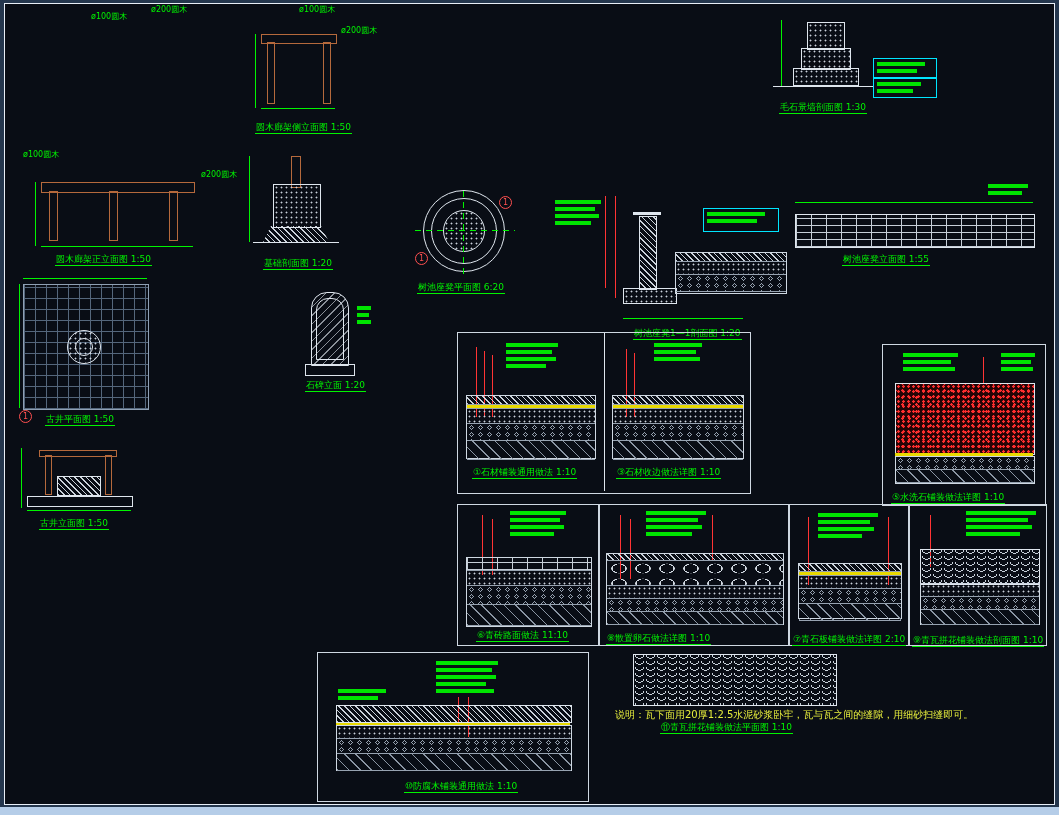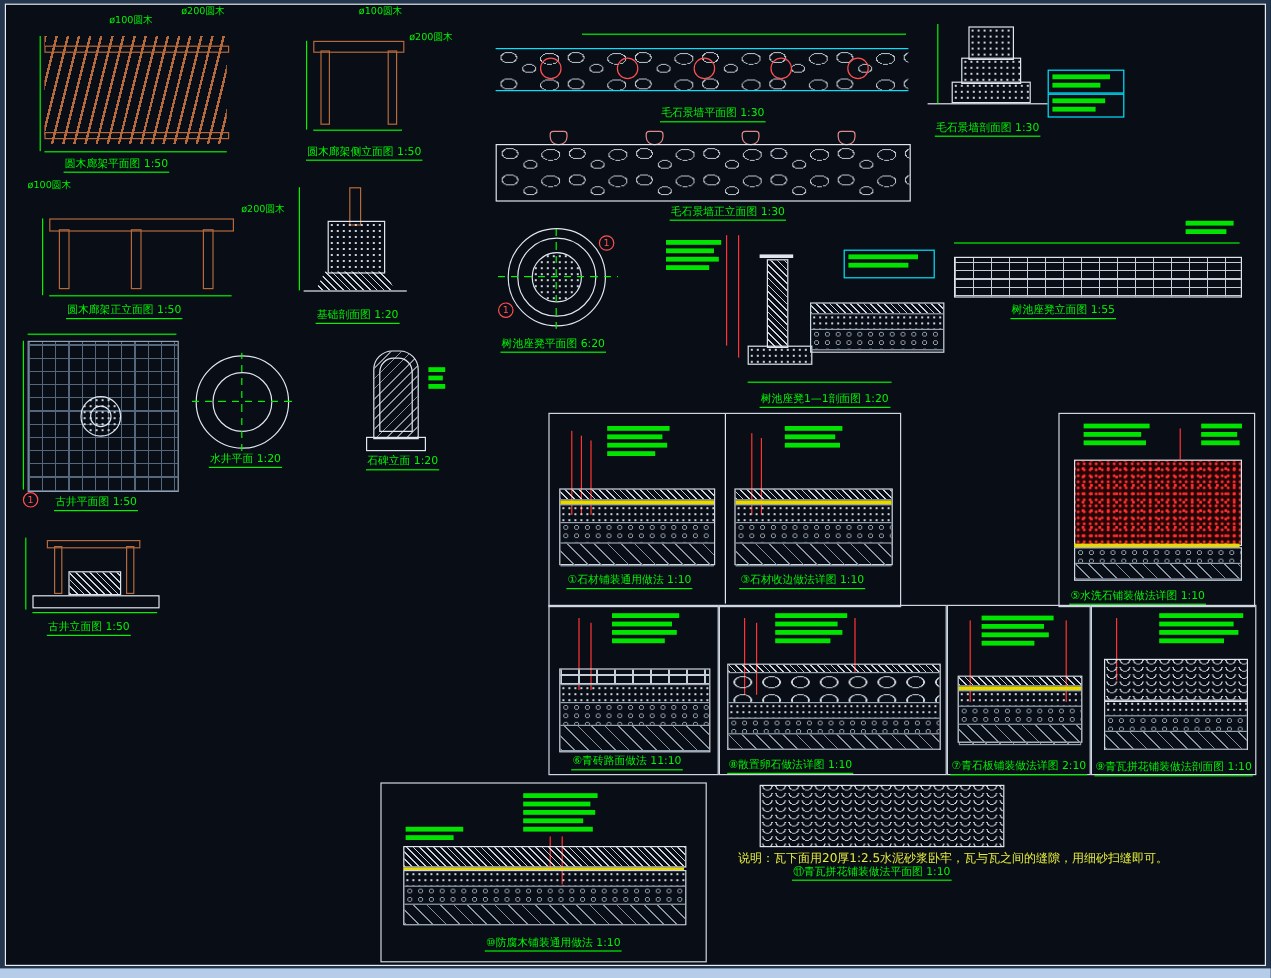--- a/index.html
+++ b/index.html
@@ -47,28 +47,20 @@
 
 <div class="sheet">
 
   <span class="co" style="left:86px;top:8px">ø100圆木</span>
   <span class="co" style="left:146px;top:1px">ø200圆木</span>
   <span class="co" style="left:294px;top:1px">ø100圆木</span>
   <span class="co" style="left:336px;top:22px">ø200圆木</span>
   <span class="co" style="left:18px;top:146px">ø100圆木</span>
   <span class="co" style="left:196px;top:166px">ø200圆木</span>
 
-  <div class="p" style="left:28px;top:16px;width:168px;height:124px">
-    <div class="abs h-slat" style="left:4px;top:10px;width:152px;height:90px"></div>
-    <div class="wood" style="left:4px;top:18px;width:152px;height:4px;background:none"></div>
-    <div class="wood" style="left:4px;top:90px;width:152px;height:4px;background:none"></div>
-    <div class="gline" style="left:4px;top:106px;width:152px;height:1px"></div>
-    <div class="gline" style="left:0;top:10px;width:1px;height:96px"></div>
-    <div class="lbl" style="left:20px;top:112px">圆木廊架平面图 1:50</div>
-  </div>
 
   <div class="p" style="left:28px;top:158px;width:172px;height:104px">
     <div class="wood" style="left:8px;top:20px;width:152px;height:9px"></div>
     <div class="wood" style="left:16px;top:29px;width:7px;height:48px"></div>
     <div class="wood" style="left:76px;top:29px;width:7px;height:48px"></div>
     <div class="wood" style="left:136px;top:29px;width:7px;height:48px"></div>
     <div class="gline" style="left:8px;top:84px;width:152px;height:1px"></div>
     <div class="gline" style="left:2px;top:20px;width:1px;height:64px"></div>
     <div class="lbl" style="left:22px;top:92px">圆木廊架正立面图 1:50</div>
   </div>
@@ -84,39 +76,21 @@
 
   <div class="p" style="left:244px;top:146px;width:96px;height:120px">
     <div class="wood" style="left:42px;top:6px;width:8px;height:30px"></div>
     <div class="wb h-dot h-diag2" style="left:24px;top:34px;width:46px;height:42px"></div>
     <div class="abs h-diag" style="left:14px;top:76px;width:66px;height:16px;clip-path:polygon(12% 0,88% 0,100% 100%,0 100%)"></div>
     <div class="wline" style="left:4px;top:92px;width:86px;height:1px"></div>
     <div class="gline" style="left:0;top:6px;width:1px;height:86px"></div>
     <div class="lbl" style="left:14px;top:108px">基础剖面图 1:20</div>
   </div>
 
-  <div class="p" style="left:405px;top:24px;width:352px;height:74px">
-    <div class="gline" style="left:75px;top:0;width:270px;height:1px"></div>
-    <div class="abs h-stone cyb" style="left:3px;top:12px;width:344px;height:34px"></div>
-    <div class="rcirc" style="left:40px;top:20px;width:16px;height:16px"></div>
-    <div class="rcirc" style="left:104px;top:20px;width:16px;height:16px"></div>
-    <div class="rcirc" style="left:168px;top:20px;width:16px;height:16px"></div>
-    <div class="rcirc" style="left:232px;top:20px;width:16px;height:16px"></div>
-    <div class="rcirc" style="left:296px;top:20px;width:16px;height:16px"></div>
-    <div class="lbl" style="left:140px;top:62px">毛石景墙平面图 1:30</div>
-  </div>
-
-  <div class="p" style="left:405px;top:100px;width:352px;height:78px">
-    <div class="pot" style="left:48px;top:5px;width:13px;height:10px"></div>
-    <div class="pot" style="left:128px;top:5px;width:13px;height:10px"></div>
-    <div class="pot" style="left:208px;top:5px;width:13px;height:10px"></div>
-    <div class="pot" style="left:288px;top:5px;width:13px;height:10px"></div>
-    <div class="wb h-stone" style="left:3px;top:16px;width:344px;height:46px"></div>
-    <div class="lbl" style="left:148px;top:68px">毛石景墙正立面图 1:30</div>
-  </div>
+
 
   <div class="p" style="left:768px;top:12px;width:168px;height:98px">
     <div class="wb h-dot" style="left:34px;top:6px;width:36px;height:26px"></div>
     <div class="wb h-dot" style="left:28px;top:32px;width:48px;height:20px"></div>
     <div class="wb h-dot" style="left:20px;top:52px;width:64px;height:16px"></div>
     <div class="wline" style="left:0;top:70px;width:100px;height:1px"></div>
     <div class="gline" style="left:8px;top:4px;width:1px;height:66px"></div>
     <div class="spec" style="left:100px;top:42px;width:58px;height:14px">
       <div class="gb" style="left:3px;top:3px">
           <i style="width:48px"></i>
@@ -183,27 +157,20 @@
   <div class="p" style="left:14px;top:274px;width:138px;height:150px">
     <div class="abs h-grid" style="left:4px;top:6px;width:124px;height:124px;border:1px solid #8fa0b4"></div>
     <div class="circ h-dot" style="left:48px;top:52px;width:32px;height:32px"></div>
     <div class="circ" style="left:56px;top:60px;width:16px;height:16px"></div>
     <div class="gline" style="left:4px;top:0;width:124px;height:1px"></div>
     <div class="gline" style="left:0;top:6px;width:1px;height:124px"></div>
     <div class="mark" style="left:0;top:132px">1</div>
     <div class="lbl" style="left:26px;top:136px">古井平面图 1:50</div>
   </div>
 
-  <div class="p" style="left:155px;top:288px;width:88px;height:98px">
-    <div class="circ" style="left:3px;top:4px;width:76px;height:76px"></div>
-    <div class="circ" style="left:17px;top:18px;width:48px;height:48px"></div>
-    <div class="gdash" style="left:0;top:42px;width:84px"></div>
-    <div class="gdashv" style="left:41px;top:2px;height:82px"></div>
-    <div class="lbl" style="left:14px;top:86px">水井平面 1:20</div>
-  </div>
 
   <div class="p" style="left:298px;top:282px;width:74px;height:108px">
     <div class="wb h-diag2" style="left:8px;top:6px;width:36px;height:72px;border-radius:16px 16px 0 0"></div>
     <div class="wb" style="left:13px;top:12px;width:26px;height:60px;border-radius:12px 12px 0 0"></div>
     <div class="wb" style="left:2px;top:78px;width:48px;height:10px"></div>
     <div class="gb" style="left:54px;top:20px">
         <i style="width:14px"></i>
         <i style="width:12px"></i>
         <i style="width:14px"></i>
       </div>
@@ -215,21 +182,21 @@
     <div class="wood" style="left:24px;top:17px;width:5px;height:38px"></div>
     <div class="wood" style="left:84px;top:17px;width:5px;height:38px"></div>
     <div class="wb h-diag" style="left:36px;top:38px;width:42px;height:18px"></div>
     <div class="wb" style="left:6px;top:58px;width:104px;height:9px"></div>
     <div class="gline" style="left:0;top:10px;width:1px;height:60px"></div>
     <div class="gline" style="left:6px;top:72px;width:104px;height:1px"></div>
     <div class="lbl" style="left:18px;top:80px">古井立面图 1:50</div>
   </div>
 
 
-  <div class="frame" style="left:452px;top:340px;width:292px;height:160px">
+  <div class="frame" style="left:452px;top:328px;width:292px;height:160px">
     <div class="wline" style="left:146px;top:0;width:1px;height:158px"></div>
     <div class="gb" style="left:48px;top:10px">
         <i style="width:52px"></i>
         <i style="width:46px"></i>
         <i style="width:50px"></i>
         <i style="width:40px"></i>
       </div>
     <div class="ld" style="left:18px;top:14px;height:70px"></div>
     <div class="ld" style="left:26px;top:18px;height:66px"></div>
     <div class="ld" style="left:34px;top:22px;height:62px"></div>

